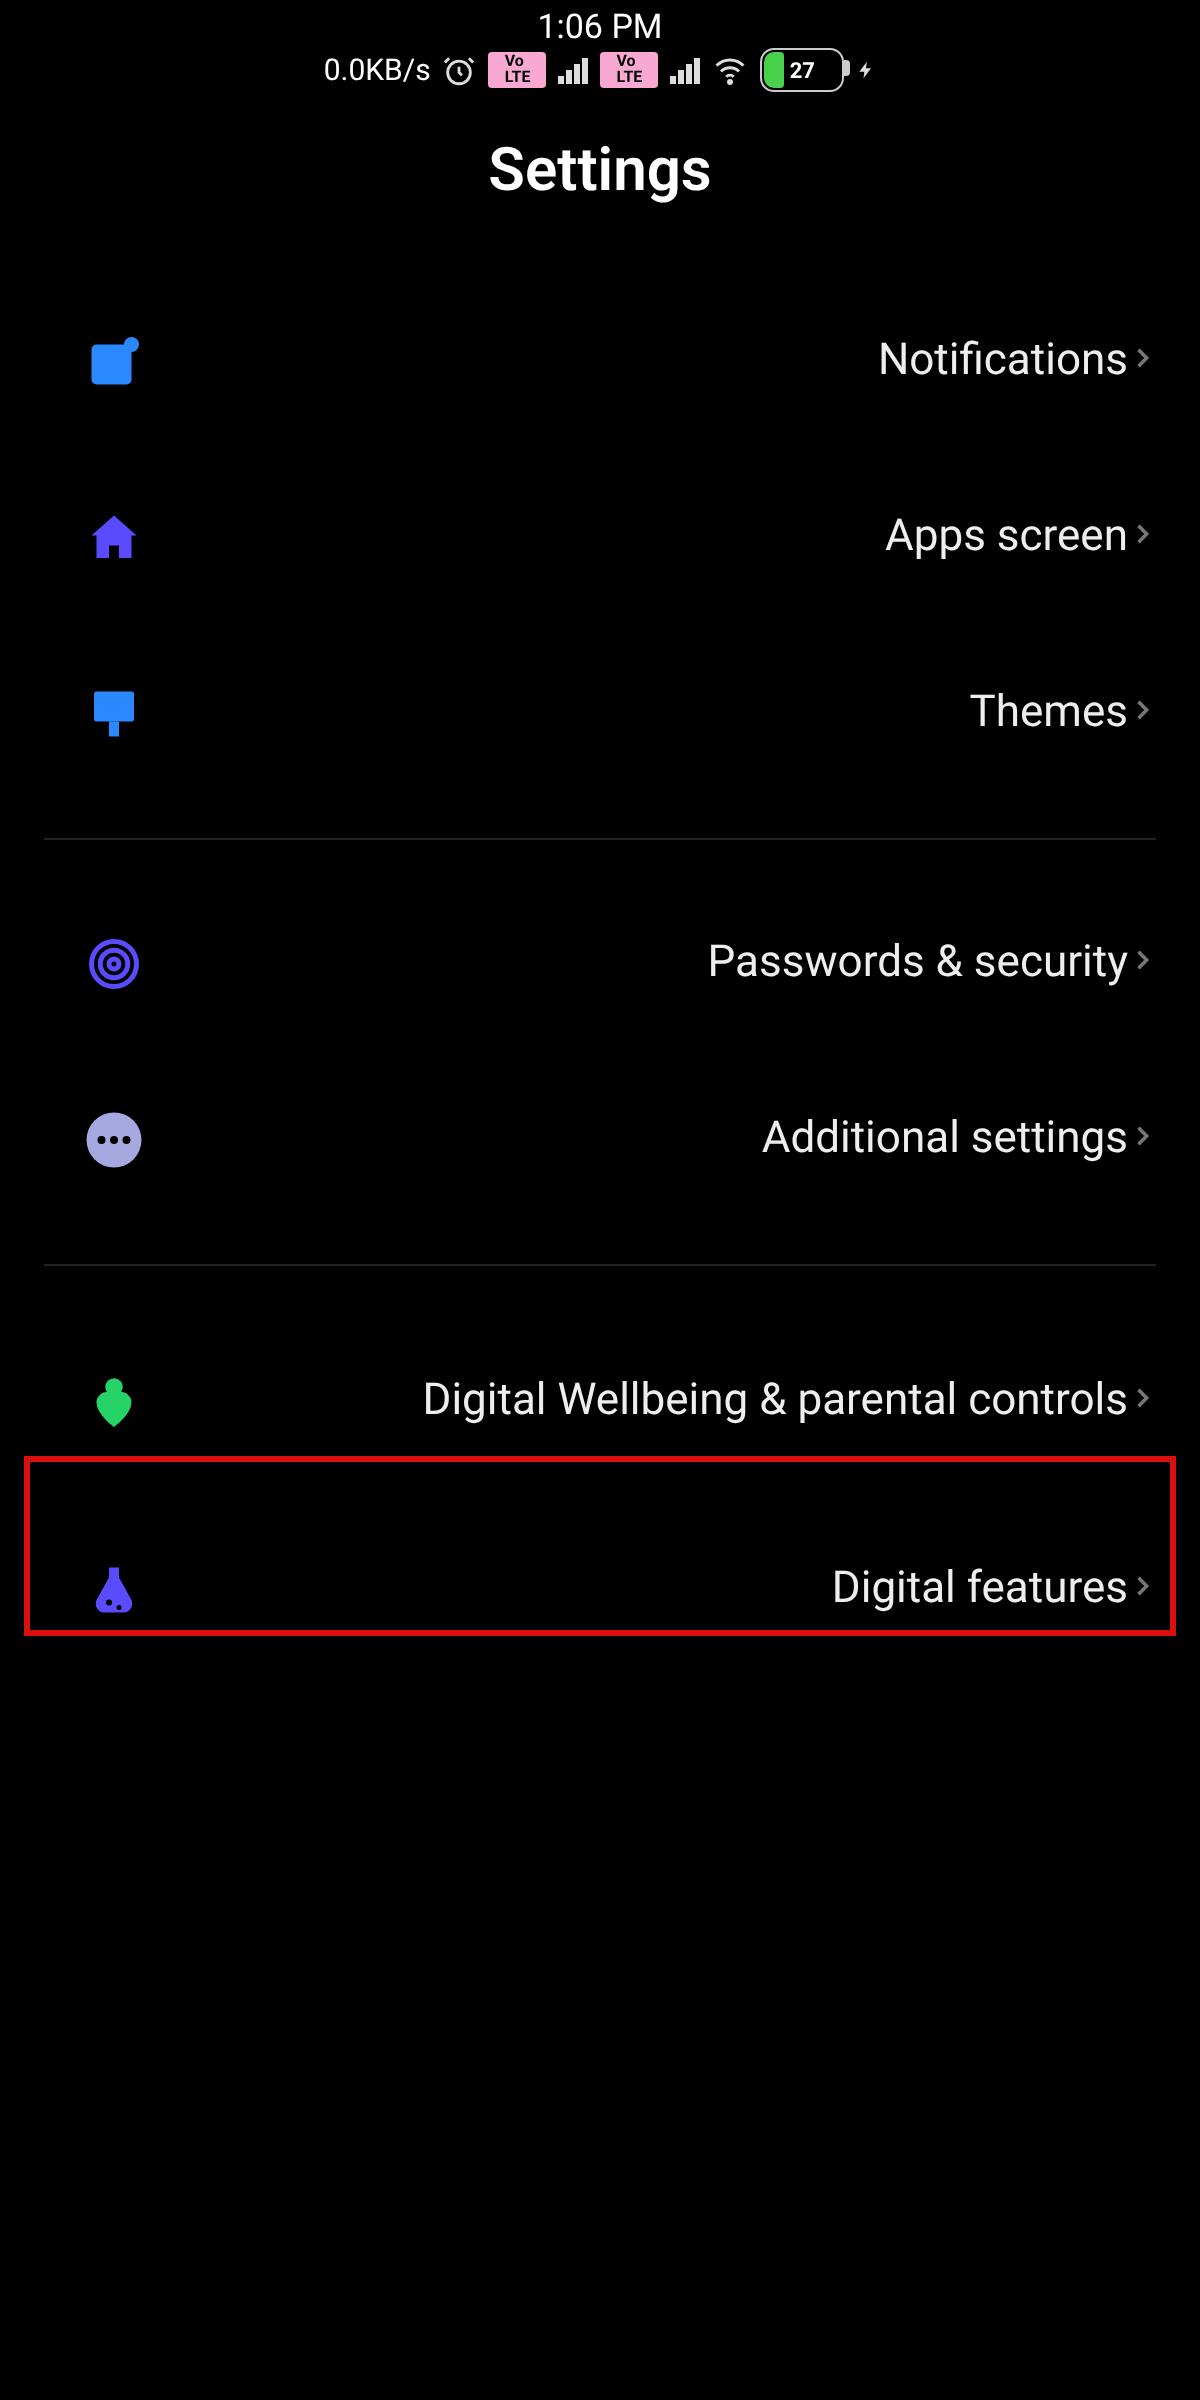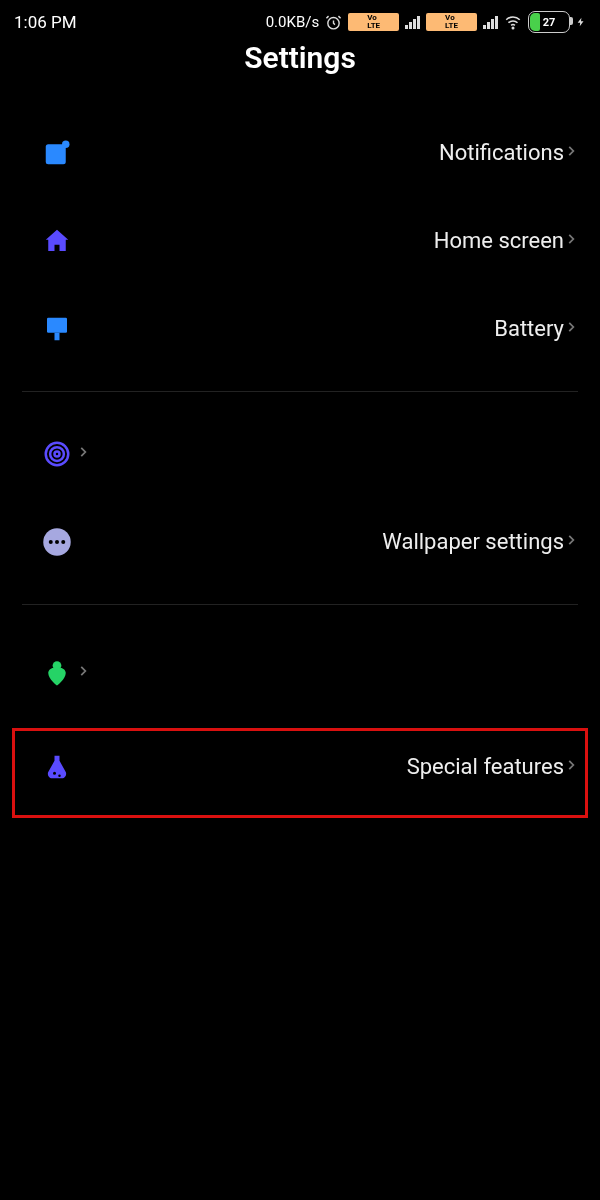--- a/index.html
+++ b/index.html
@@ -1,39 +1,39 @@
 <!DOCTYPE html>
 <html><head>
 <meta charset="utf-8">
 <style>
   html,body{margin:0;padding:0;background:#000;color:#fff;font-family:-apple-system,Roboto,Helvetica,Arial,sans-serif;}
   .screen{width:600px;height:1200px;background:#000;position:relative;overflow:hidden;}
-  .statusbar{display:flex;justify-content:space-between;align-items:center;height:36px;padding:4px 14px 0 14px;font-size:17px;}
+  .statusbar{display:flex;justify-content:space-between;align-items:center;height:36px;padding:4px 14px 0 14px;font-size:17px;flex-direction:column;}
   .status-right{display:flex;align-items:center;gap:6px;}
   .status-right .net{font-size:15px;}
   .sb-icon{display:inline-flex;align-items:center;}
-  .title{font-size:30px;font-weight:600;text-align:center;margin-bottom:34px;}
+  .title{font-size:30px;font-weight:600;text-align:center;margin-top:28px;margin-bottom:34px;}
   .list{}
   .row{display:flex;align-items:center;height:88px;padding:0 22px 0 38px;position:relative;}
   .row .icon-slot{width:38px;display:flex;justify-content:center;align-items:center;}
   .row .label{flex:1;font-size:22px;color:#eee;margin-left:38px;line-height:1.25;text-align:right;}
   .row .chev{color:#666;}
   .divider{height:1px;background:#222;margin:18px 22px;}
   .highlight{position:absolute;border:3px solid #d9100f;left:12px;right:12px;top:728px;height:84px;pointer-events:none;}
   .battery{display:inline-flex;align-items:center;border:1.5px solid #ccc;border-radius:7px;height:18px;width:38px;position:relative;padding:1px;}
   .battery::after{content:"";position:absolute;right:-4px;top:5px;width:3px;height:8px;background:#ccc;border-radius:0 2px 2px 0;}
   .battery-fill{height:100%;background:#49d14b;border-radius:5px 2px 2px 5px;}
   .battery-text{position:absolute;left:0;right:0;text-align:center;font-size:11px;font-weight:700;color:#fff;}
   .signal{display:inline-flex;align-items:flex-end;gap:1px;height:14px;}
   .signal span{width:3px;background:#ddd;}
   .signal span:nth-child(1){height:4px;}
   .signal span:nth-child(2){height:7px;}
   .signal span:nth-child(3){height:10px;}
   .signal span:nth-child(4){height:13px;}
-  .volte{font-size:8px;font-weight:700;background:#fdba74;color:#000;border-radius:2px;padding:1px 19px;line-height:1;}
+  .volte{font-size:8px;font-weight:700;background:#f9a8d4;color:#000;border-radius:2px;padding:1px 8px;line-height:1;}
 </style>
 </head>
 <body>
 
 <div class="screen">
 
   <div class="statusbar">
     <div>1:06 PM</div>
     <div class="status-right">
       <span class="net">0.0KB/s</span>
@@ -94,95 +94,97 @@
             <path d="M9 5l7 7-7 7"></path>
           </svg></span>
     </div>
 
     <div class="row">
       <span class="icon-slot">
         <svg width="30" height="30" viewBox="0 0 24 24" fill="#5a4bff">
             <path d="M12 3l9 8h-2v9h-5v-5h-4v5H5v-9H3z"></path>
           </svg>
       </span>
-      <span class="label">Home screen</span>
+      <span class="label">Apps screen</span>
       <span class="chev"><svg width="14" height="20" viewBox="0 0 24 24" fill="none" stroke="#777" stroke-width="3">
             <path d="M9 5l7 7-7 7"></path>
           </svg></span>
     </div>
 
 
     <div class="row">
       <span class="icon-slot">
         <svg width="30" height="30" viewBox="0 0 24 24" fill="#2a89ff">
             <rect x="4" y="3" width="16" height="12" rx="1"></rect>
             <rect x="10" y="15" width="4" height="6"></rect>
           </svg>
       </span>
-      <span class="label">Battery</span>
+      <span class="label">Themes</span>
       <span class="chev"><svg width="14" height="20" viewBox="0 0 24 24" fill="none" stroke="#777" stroke-width="3">
             <path d="M9 5l7 7-7 7"></path>
           </svg></span>
     </div>
 
     <div class="divider"></div>
 
     <div class="row">
       <span class="icon-slot">
         <svg width="30" height="30" viewBox="0 0 24 24" fill="none" stroke="#5a4bff" stroke-width="2">
             <circle cx="12" cy="12" r="9"></circle>
             <circle cx="12" cy="12" r="5.5"></circle>
             <circle cx="12" cy="12" r="2"></circle>
           </svg>
       </span>
+      <span class="label">Passwords &amp; security</span>
       <span class="chev"><svg width="14" height="20" viewBox="0 0 24 24" fill="none" stroke="#777" stroke-width="3">
             <path d="M9 5l7 7-7 7"></path>
           </svg></span>
     </div>
 
 
 
     <div class="row">
       <span class="icon-slot">
         <svg width="30" height="30" viewBox="0 0 24 24" fill="#a6a8e0">
             <circle cx="12" cy="12" r="11"></circle>
             <circle cx="7" cy="12" r="1.6" fill="#000"></circle>
             <circle cx="12" cy="12" r="1.6" fill="#000"></circle>
             <circle cx="17" cy="12" r="1.6" fill="#000"></circle>
           </svg>
       </span>
-      <span class="label">Wallpaper settings</span>
+      <span class="label">Additional settings</span>
       <span class="chev"><svg width="14" height="20" viewBox="0 0 24 24" fill="none" stroke="#777" stroke-width="3">
             <path d="M9 5l7 7-7 7"></path>
           </svg></span>
     </div>
 
     <div class="divider"></div>
 
     <div class="row" style="height:100px">
       <span class="icon-slot">
         <svg width="30" height="30" viewBox="0 0 24 24" fill="#25d366">
             <circle cx="12" cy="6" r="3.5"></circle>
             <path d="M12 22s-7-5-7-10c0-2 2-4 4-4 1.5 0 3 1 3 1s1.5-1 3-1c2 0 4 2 4 4 0 5-7 10-7 10z"></path>
           </svg>
       </span>
+      <span class="label">Digital Wellbeing &amp; parental controls</span>
       <span class="chev"><svg width="14" height="20" viewBox="0 0 24 24" fill="none" stroke="#777" stroke-width="3">
             <path d="M9 5l7 7-7 7"></path>
           </svg></span>
     </div>
 
     <div class="row">
       <span class="icon-slot">
         <svg width="30" height="30" viewBox="0 0 24 24" fill="#5a4bff">
             <path d="M10 3h4v4l5 9c1 2-.5 5-3 5H8c-2.5 0-4-3-3-5l5-9V3z"></path>
             <circle cx="10" cy="17" r="1.2" fill="#000"></circle>
             <circle cx="14" cy="19" r="1" fill="#000"></circle>
           </svg>
       </span>
-      <span class="label">Special features</span>
+      <span class="label">Digital features</span>
       <span class="chev"><svg width="14" height="20" viewBox="0 0 24 24" fill="none" stroke="#777" stroke-width="3">
             <path d="M9 5l7 7-7 7"></path>
           </svg></span>
     </div>
 
   </div>
 
   <div class="highlight"></div>
 
 </div>

